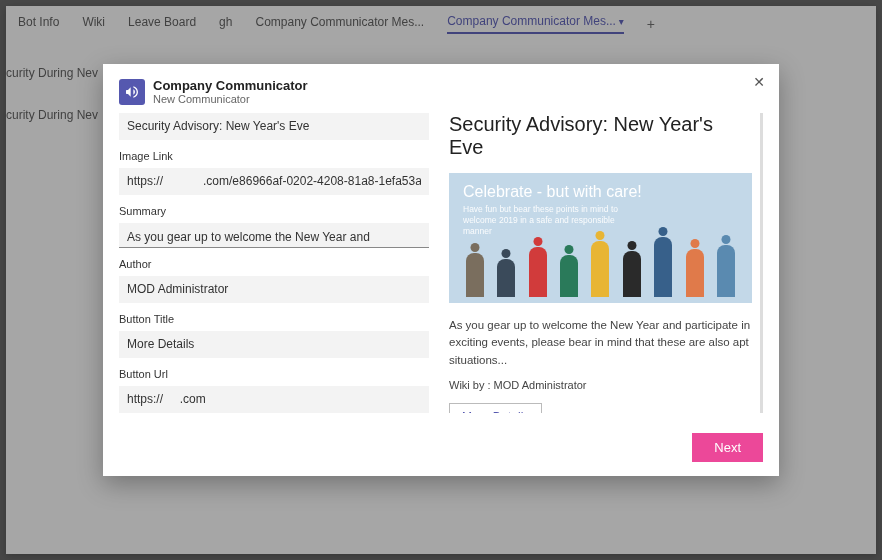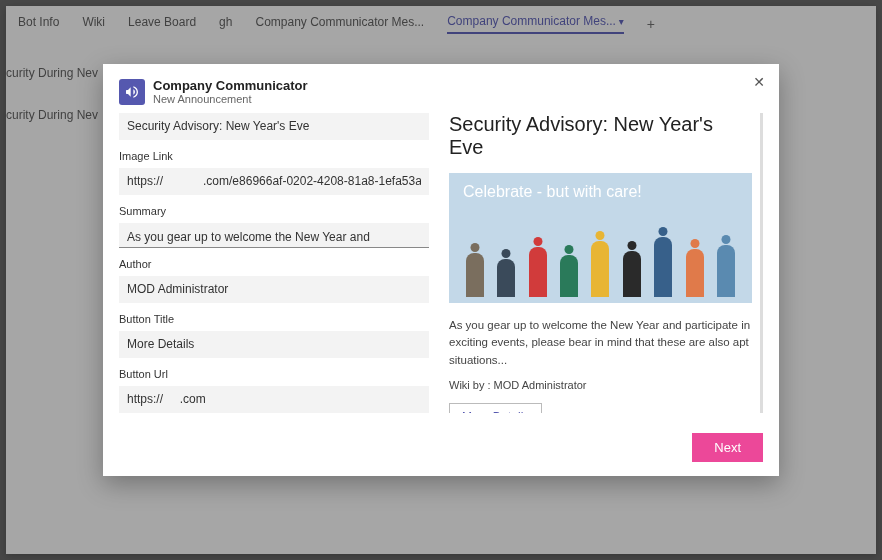--- a/index.html
+++ b/index.html
@@ -225,21 +225,21 @@
     <button class="modal-close">✕</button>
 
     <div class="modal-header">
       <div class="app-icon">
         <svg viewBox="0 0 24 24">
             <path d="M3 10v4a1 1 0 001 1h2l4 4V5L6 9H4a1 1 0 00-1 1zm13.5 2a4.5 4.5 0 00-2.5-4v8a4.5 4.5 0 002.5-4zM14 3.2v2.1c2.9.9 5 3.5 5 6.7s-2.1 5.8-5 6.7v2.1c4-.9 7-4.5 7-8.8s-3-7.9-7-8.8z"></path>
           </svg>
       </div>
       <div>
         <div class="app-title">Company Communicator</div>
-        <div class="app-sub">New Announcement</div>
+        <div class="app-sub">New Communicator</div>
       </div>
     </div>
 
     <div class="modal-body">
       <div class="form-col">
         <input class="form-input" value="Security Advisory: New Year's Eve" style="">
 
         <div class="form-label">Image Link</div>
         <input class="form-input" value="https://            .com/e86966af-0202-4208-81a8-1efa53a8b2a5%2Fs:" style="">
 
@@ -255,20 +255,21 @@
         <div class="form-label">Button Url</div>
         <input class="form-input" value="https://     .com" style="">
       </div>
 
       <div class="preview-col">
         <div class="preview-title">Security Advisory: New Year's Eve</div>
 
         <div class="preview-image">
           <div class="img-text">
             <div class="line1">Celebrate - but with care!</div>
+            <div class="line2">Have fun but bear these points in mind to welcome 2019 in a safe and responsible manner</div>
           </div>
           <div class="people-row">
             <div class="person" style="height:44px;background:#7a6e5e"></div>
             <div class="person" style="height:38px;background:#3a4a5a"></div>
             <div class="person" style="height:50px;background:#d13b3b"></div>
             <div class="person" style="height:42px;background:#2a7a5a"></div>
             <div class="person" style="height:56px;background:#e8b534"></div>
             <div class="person" style="height:46px;background:#2a2a2a"></div>
             <div class="person" style="height:60px;background:#37608a"></div>
             <div class="person" style="height:48px;background:#e07a4a"></div>

